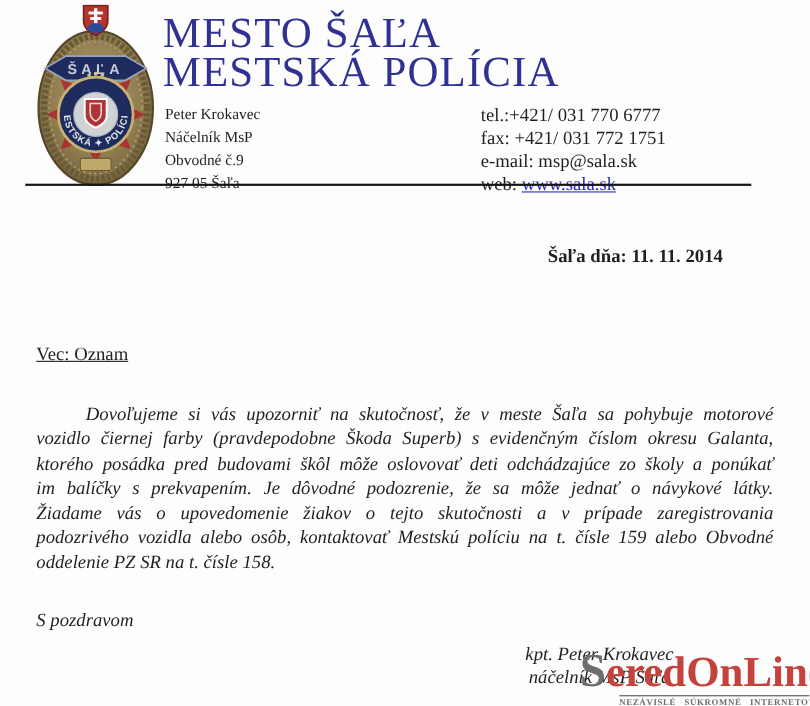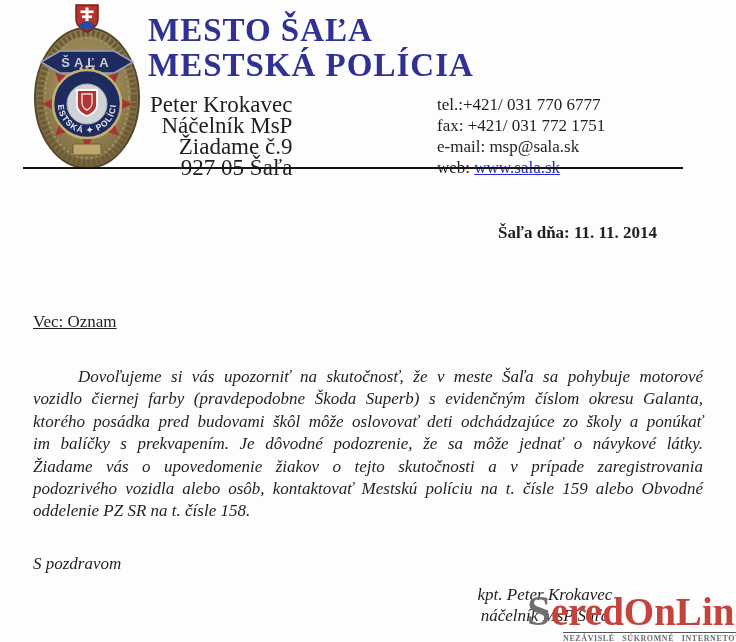--- a/index.html
+++ b/index.html
@@ -4,23 +4,23 @@
 <style>
   html,body{margin:0;padding:0;background:#fdfdfd;}
   .page{
     position:relative;width:736px;height:642px;overflow:hidden;
     background:#fdfdfd;
     font-family:"Liberation Serif","DejaVu Serif",serif;
     color:#1f1f1f;
   }
   .abs{position:absolute;}
   
-  .org-title{left:148px;top:13px;line-height:35px;font-size:33px;font-weight:bold;
+  .org-title{left:148px;top:13px;line-height:35px;font-size:39px;font-weight:normal;
     color:#2f3193;letter-spacing:1px;}
-  .contact-left{left:150px;top:94px;font-size:23px;line-height:21px;text-align:right;}
+  .contact-left{left:150px;top:94px;font-size:14px;line-height:21px;}
   .contact-right{left:437px;top:94px;font-size:17px;line-height:21px;}
   .weblink{color:#2a2ac9;text-decoration:underline;cursor:pointer;text-align:center;}
   .divider{left:23px;top:167px;width:660px;height:0;border-top:2px solid #151515;}
   
   .date-line{left:498px;top:223px;font-size:17px;font-weight:bold;}
   .subject{left:33px;top:312px;font-size:17px;text-decoration:underline;}
   .body-par{left:33px;top:366px;width:670px;font-size:17px;line-height:22.4px;font-style:italic;}
   .body-par .jline{text-align:justify;text-align-last:justify;}
   .body-par .jline.first{text-indent:45px;}
   .body-par .lastline{text-align:left;}
@@ -87,21 +87,21 @@
   </svg>
 
   <div class="abs org-title">
     <div>MESTO ŠAĽA</div>
     <div>MESTSKÁ POLÍCIA</div>
   </div>
 
   <div class="abs contact-left">
     <div>Peter Krokavec</div>
     <div>Náčelník MsP</div>
-    <div>Žiadame č.9</div>
+    <div>Obvodné č.9</div>
     <div>927 05 Šaľa</div>
   </div>
 
   <div class="abs contact-right">
     <div>tel.:+421/ 031 770  6777</div>
     <div>fax: +421/ 031 772 1751</div>
     <div>e-mail: msp@sala.sk</div>
     <div><span>web: </span><a class="weblink">www.sala.sk</a></div>
   </div>
 

